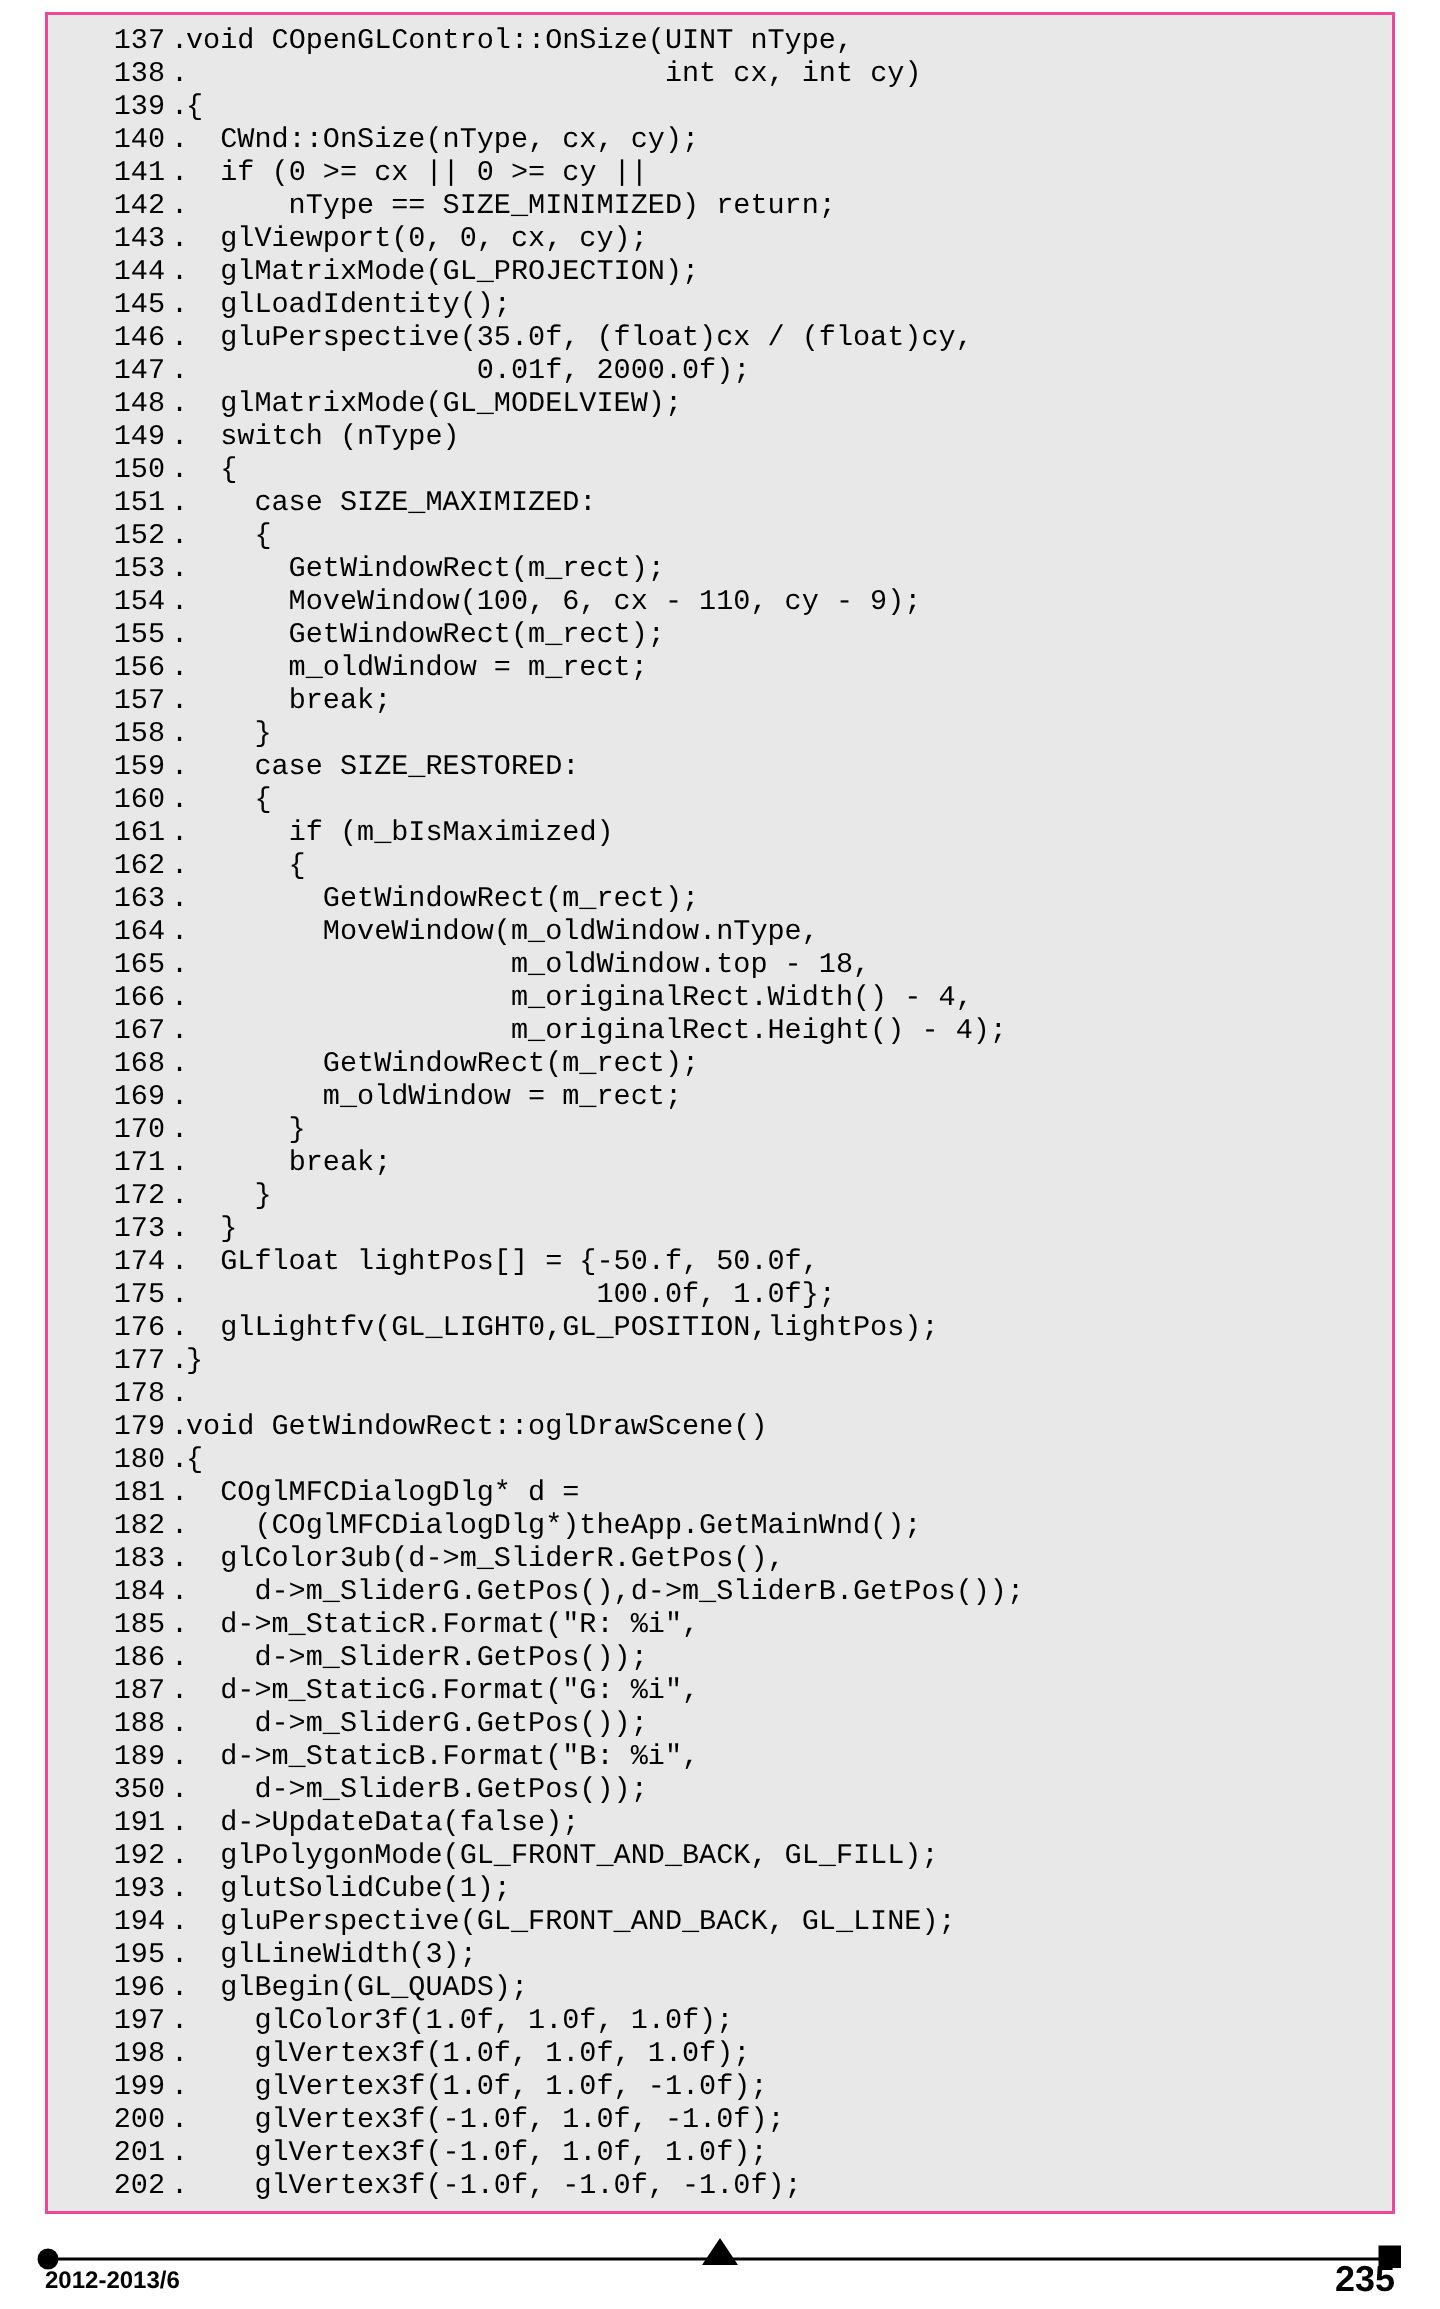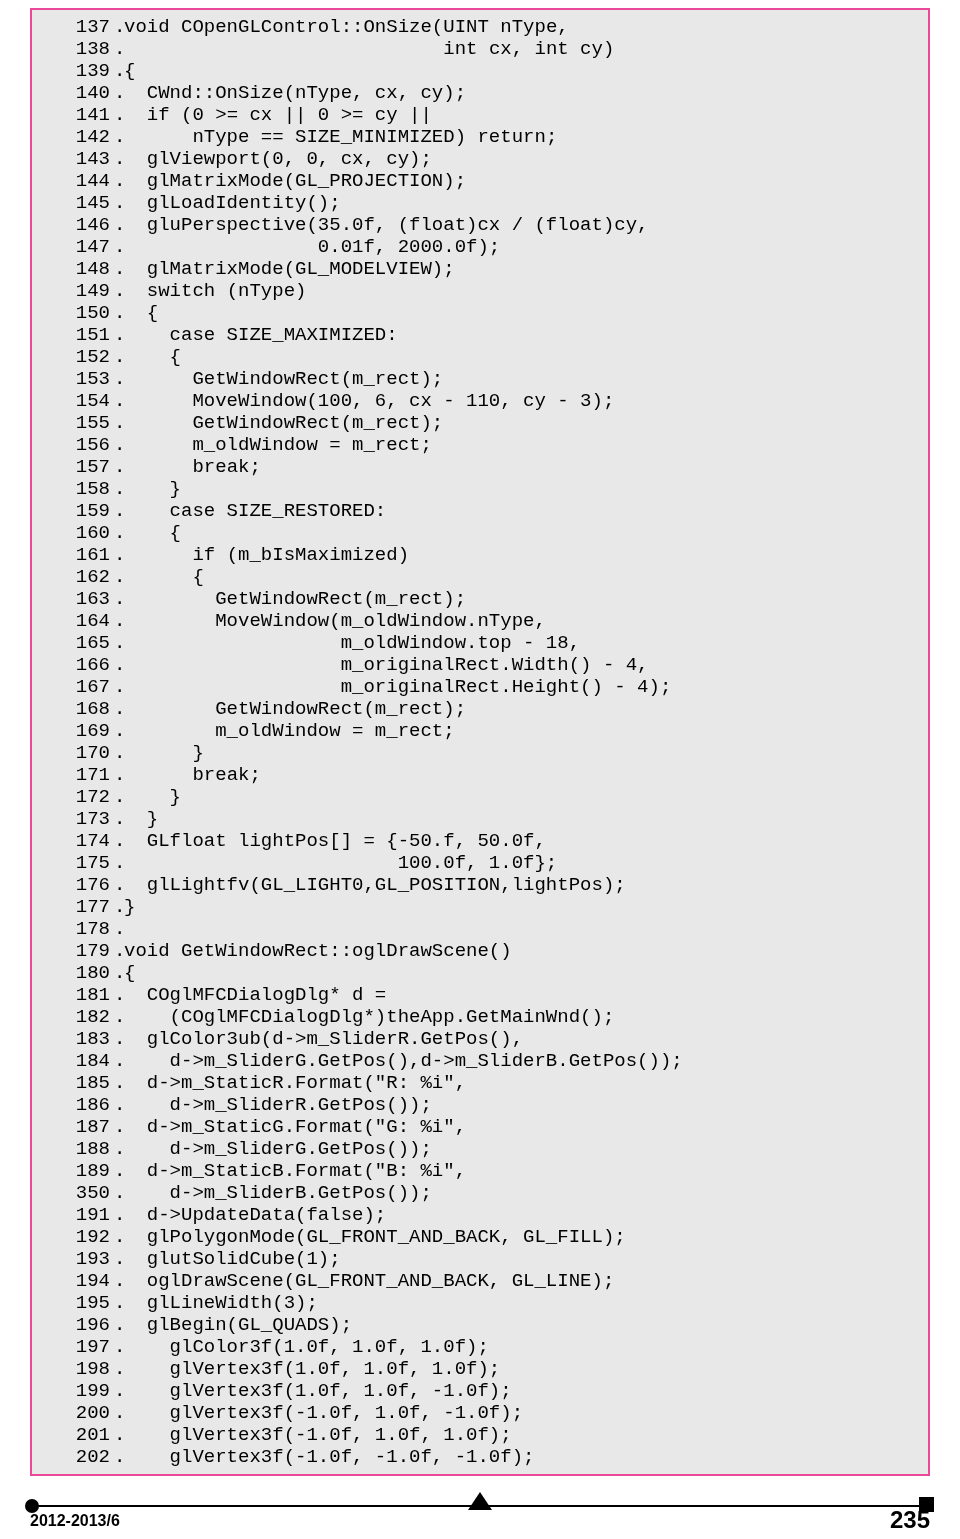--- a/index.html
+++ b/index.html
@@ -117,21 +117,21 @@
       <div class="code-line"><span class="ln">144</span><span class="dot">.</span><span class="code"><span>  glMatrixMode(GL_PROJECTION);</span></span></div>
       <div class="code-line"><span class="ln">145</span><span class="dot">.</span><span class="code"><span>  glLoadIdentity();</span></span></div>
       <div class="code-line"><span class="ln">146</span><span class="dot">.</span><span class="code"><span>  gluPerspective(35.0f, (float)cx / (float)cy,</span></span></div>
       <div class="code-line"><span class="ln">147</span><span class="dot">.</span><span class="code"><span>                 0.01f, 2000.0f);</span></span></div>
       <div class="code-line"><span class="ln">148</span><span class="dot">.</span><span class="code"><span>  glMatrixMode(GL_MODELVIEW);</span></span></div>
       <div class="code-line"><span class="ln">149</span><span class="dot">.</span><span class="code"><span>  </span><span class="b">switch</span><span> (nType)</span></span></div>
       <div class="code-line"><span class="ln">150</span><span class="dot">.</span><span class="code"><span>  {</span></span></div>
       <div class="code-line"><span class="ln">151</span><span class="dot">.</span><span class="code"><span>    </span><span class="b">case</span><span> SIZE_MAXIMIZED:</span></span></div>
       <div class="code-line"><span class="ln">152</span><span class="dot">.</span><span class="code"><span>    {</span></span></div>
       <div class="code-line"><span class="ln">153</span><span class="dot">.</span><span class="code"><span>      GetWindowRect(m_rect);</span></span></div>
-      <div class="code-line"><span class="ln">154</span><span class="dot">.</span><span class="code"><span>      MoveWindow(100, 6, cx - 110, cy - 3);</span></span></div>
+      <div class="code-line"><span class="ln">154</span><span class="dot">.</span><span class="code"><span>      MoveWindow(100, 6, cx - 110, cy - 9);</span></span></div>
       <div class="code-line"><span class="ln">155</span><span class="dot">.</span><span class="code"><span>      GetWindowRect(m_rect);</span></span></div>
       <div class="code-line"><span class="ln">156</span><span class="dot">.</span><span class="code"><span>      m_oldWindow = m_rect;</span></span></div>
       <div class="code-line"><span class="ln">157</span><span class="dot">.</span><span class="code"><span>      </span><span class="b">break</span><span>;</span></span></div>
       <div class="code-line"><span class="ln">158</span><span class="dot">.</span><span class="code"><span>    }</span></span></div>
       <div class="code-line"><span class="ln">159</span><span class="dot">.</span><span class="code"><span>    </span><span class="b">case</span><span> SIZE_RESTORED:</span></span></div>
       <div class="code-line"><span class="ln">160</span><span class="dot">.</span><span class="code"><span>    {</span></span></div>
       <div class="code-line"><span class="ln">161</span><span class="dot">.</span><span class="code"><span>      </span><span class="b">if</span><span> (m_bIsMaximized)</span></span></div>
       <div class="code-line"><span class="ln">162</span><span class="dot">.</span><span class="code"><span>      {</span></span></div>
       <div class="code-line"><span class="ln">163</span><span class="dot">.</span><span class="code"><span>        GetWindowRect(m_rect);</span></span></div>
       <div class="code-line"><span class="ln">164</span><span class="dot">.</span><span class="code"><span>        MoveWindow(m_oldWindow.nType,</span></span></div>
@@ -157,21 +157,21 @@
       <div class="code-line"><span class="ln">184</span><span class="dot">.</span><span class="code"><span>    d-&gt;m_SliderG.GetPos(),d-&gt;m_SliderB.GetPos());</span></span></div>
       <div class="code-line"><span class="ln">185</span><span class="dot">.</span><span class="code"><span>  d-&gt;m_StaticR.Format("R: %i",</span></span></div>
       <div class="code-line"><span class="ln">186</span><span class="dot">.</span><span class="code"><span>    d-&gt;m_SliderR.GetPos());</span></span></div>
       <div class="code-line"><span class="ln">187</span><span class="dot">.</span><span class="code"><span>  d-&gt;m_StaticG.Format("G: %i",</span></span></div>
       <div class="code-line"><span class="ln">188</span><span class="dot">.</span><span class="code"><span>    d-&gt;m_SliderG.GetPos());</span></span></div>
       <div class="code-line"><span class="ln">189</span><span class="dot">.</span><span class="code"><span>  d-&gt;m_StaticB.Format("B: %i",</span></span></div>
       <div class="code-line"><span class="ln">350</span><span class="dot">.</span><span class="code"><span>    d-&gt;m_SliderB.GetPos());</span></span></div>
       <div class="code-line"><span class="ln">191</span><span class="dot">.</span><span class="code"><span>  d-&gt;UpdateData(</span><span class="b">false</span><span>);</span></span></div>
       <div class="code-line"><span class="ln">192</span><span class="dot">.</span><span class="code"><span>  glPolygonMode(GL_FRONT_AND_BACK, GL_FILL);</span></span></div>
       <div class="code-line"><span class="ln">193</span><span class="dot">.</span><span class="code"><span>  glutSolidCube(1);</span></span></div>
-      <div class="code-line"><span class="ln">194</span><span class="dot">.</span><span class="code"><span>  oglDrawScene(GL_FRONT_AND_BACK, GL_LINE);</span></span></div>
+      <div class="code-line"><span class="ln">194</span><span class="dot">.</span><span class="code"><span>  gluPerspective(GL_FRONT_AND_BACK, GL_LINE);</span></span></div>
       <div class="code-line"><span class="ln">195</span><span class="dot">.</span><span class="code"><span>  glLineWidth(3);</span></span></div>
       <div class="code-line"><span class="ln">196</span><span class="dot">.</span><span class="code"><span>  glBegin(GL_QUADS);</span></span></div>
       <div class="code-line"><span class="ln">197</span><span class="dot">.</span><span class="code"><span>    glColor3f(1.0f, 1.0f, 1.0f);</span></span></div>
       <div class="code-line"><span class="ln">198</span><span class="dot">.</span><span class="code"><span>    glVertex3f(1.0f, 1.0f, 1.0f);</span></span></div>
       <div class="code-line"><span class="ln">199</span><span class="dot">.</span><span class="code"><span>    glVertex3f(1.0f, 1.0f, -1.0f);</span></span></div>
       <div class="code-line"><span class="ln">200</span><span class="dot">.</span><span class="code"><span>    glVertex3f(-1.0f, 1.0f, -1.0f);</span></span></div>
       <div class="code-line"><span class="ln">201</span><span class="dot">.</span><span class="code"><span>    glVertex3f(-1.0f, 1.0f, 1.0f);</span></span></div>
       <div class="code-line"><span class="ln">202</span><span class="dot">.</span><span class="code"><span>    glVertex3f(-1.0f, -1.0f, -1.0f);</span></span></div>
     </div>
 

